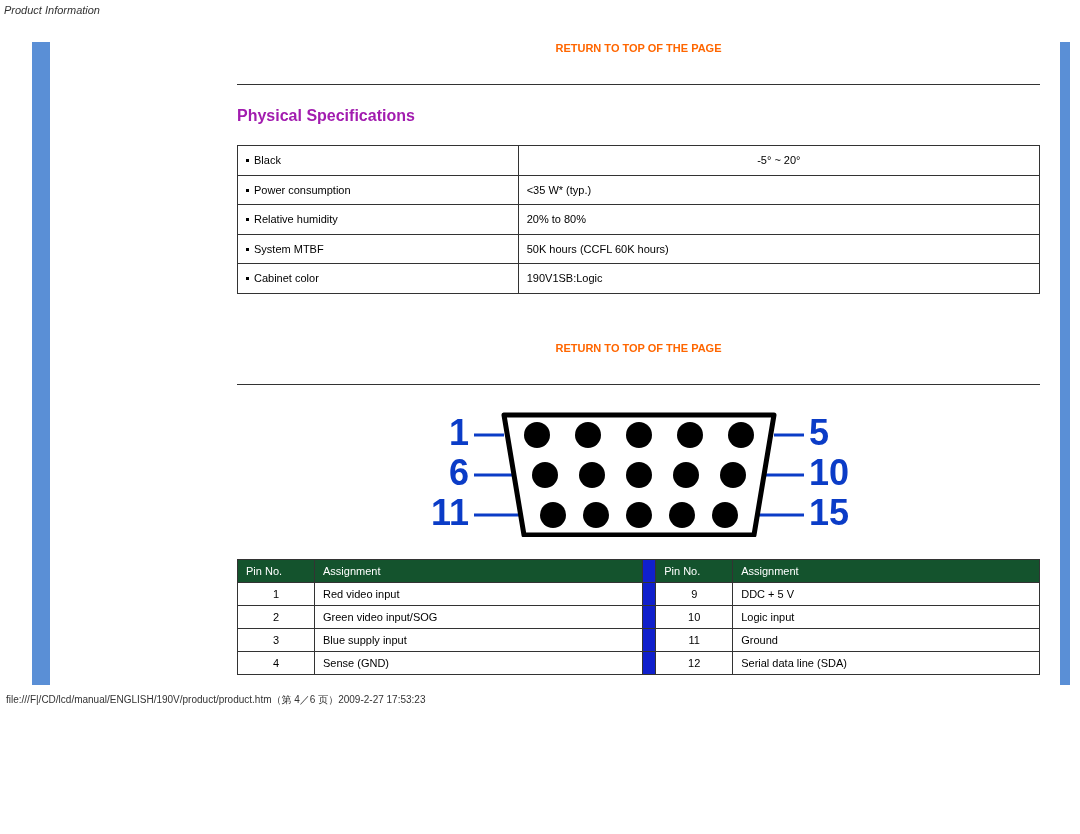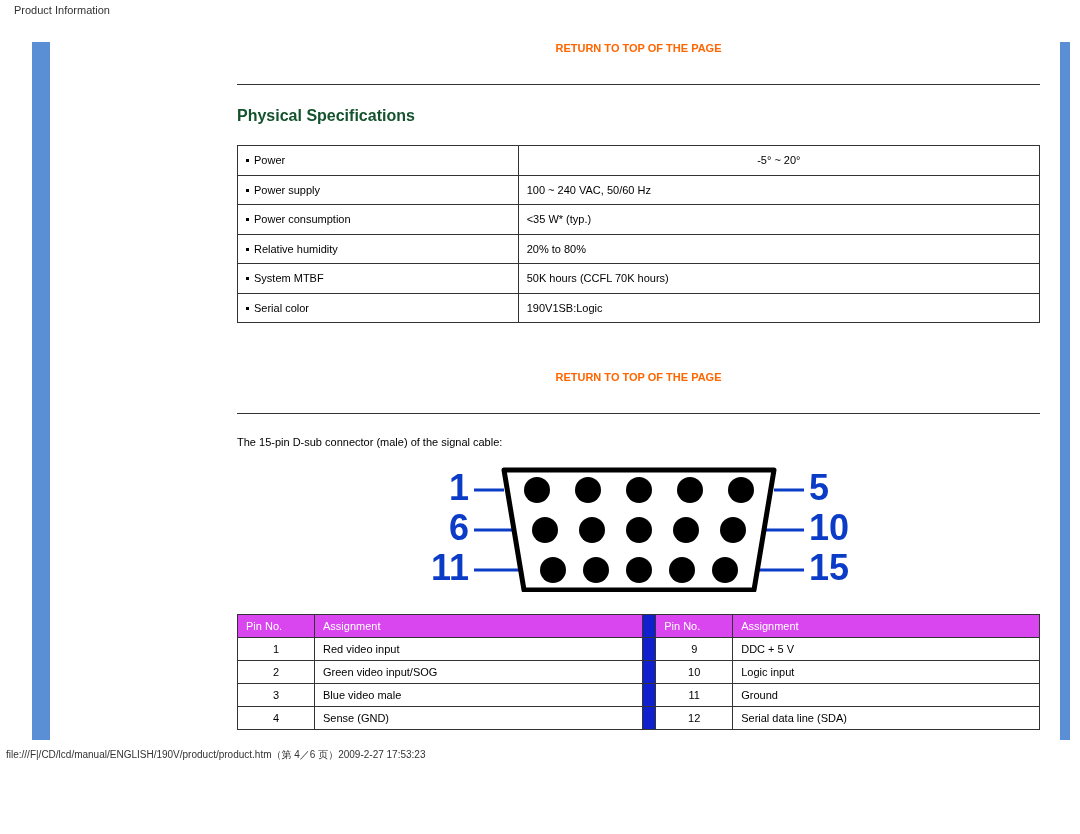--- a/index.html
+++ b/index.html
@@ -5,23 +5,24 @@
   body {
     margin: 0;
     padding: 0;
     font-family: Arial, Helvetica, sans-serif;
     font-size: 11px;
     color: #000;
     background: #fff;
     width: 1080px;
   }
   .header-text {
-    padding: 4px 14px;
+    padding: 4px 4px;
     font-size: 11px;
     color: #333;
+    font-style: italic;
   }
   .page-wrap {
     position: relative;
     margin-left: 32px;
     margin-right: 10px;
   }
   .left-stripe {
     position: absolute;
     top: 0;
     left: 0;
@@ -50,21 +51,21 @@
     font-size: 11px;
     text-decoration: none;
     margin: 22px 0 30px 0;
   }
   hr {
     border: none;
     border-top: 1px solid #333;
     margin: 18px 0 22px 0;
   }
   h2.section {
-    color: #14532d;
+    color: #a21caf;
     font-size: 16px;
     font-weight: bold;
     margin: 0 0 20px 0;
   }
   table.spec {
     width: 100%;
     border-collapse: collapse;
     border: 1px solid #333;
   }
   table.spec td {
@@ -109,21 +110,21 @@
     border-collapse: collapse;
   }
   table.pins th, table.pins td {
     border: 1px solid #333;
     font-size: 11px;
     padding: 5px 8px;
     text-align: left;
     vertical-align: middle;
   }
   table.pins th {
-    background: #d946ef;
+    background: #14532d;
     color: #fff;
     font-weight: normal;
   }
   table.pins td.pinno {
     width: 60px;
     text-align: center;
   }
   table.pins .divider {
     width: 12px;
     background: #1020cc;
@@ -149,52 +150,47 @@
 
     <a href="#" class="return-link">RETURN TO TOP OF THE PAGE</a>
 
     <hr>
 
     <h2 class="section">Physical Specifications</h2>
 
     <table class="spec">
       <tbody id="spec-body">
           <tr>
-            <td class="label"><span class="bullet"></span><span>Power</span></td>
+            <td class="label"><span class="bullet"></span><span>Black</span></td>
             <td style="white-space: pre-line; text-align: center;">-5° ~ 20°</td>
-          </tr>
-          <tr>
-            <td class="label"><span class="bullet"></span><span>Power supply</span></td>
-            <td style="white-space: pre-line;">100 ~ 240 VAC, 50/60 Hz</td>
           </tr>
           <tr>
             <td class="label"><span class="bullet"></span><span>Power consumption</span></td>
             <td style="white-space: pre-line;">&lt;35 W* (typ.)</td>
           </tr>
           <tr>
             <td class="label"><span class="bullet"></span><span>Relative humidity</span></td>
             <td style="white-space: pre-line;">20% to 80%</td>
           </tr>
           <tr>
             <td class="label"><span class="bullet"></span><span>System MTBF</span></td>
-            <td style="white-space: pre-line;">50K hours (CCFL 70K hours)</td>
-          </tr>
-          <tr>
-            <td class="label"><span class="bullet"></span><span>Serial color</span></td>
+            <td style="white-space: pre-line;">50K hours (CCFL 60K hours)</td>
+          </tr>
+          <tr>
+            <td class="label"><span class="bullet"></span><span>Cabinet color</span></td>
             <td style="white-space: pre-line;">190V1SB:Logic</td>
           </tr>
         </tbody>
     </table>
 
     <a href="#" class="return-link" style="margin-top:48px;">RETURN TO TOP OF THE PAGE</a>
 
     <hr>
 
 
-    <div class="intro">The 15-pin D-sub connector (male) of the signal cable:</div>
 
     <div class="connector-wrap">
       <svg class="connector" viewBox="0 0 450 130">
 
         <text x="55" y="38" text-anchor="end" class="num-label">1</text>
         <text x="55" y="78" text-anchor="end" class="num-label">6</text>
         <text x="55" y="118" text-anchor="end" class="num-label">11</text>
 
         <text x="395" y="38" text-anchor="start" class="num-label">5</text>
         <text x="395" y="78" text-anchor="start" class="num-label">10</text>
@@ -250,21 +246,21 @@
           </tr>
           <tr>
             <td class="pinno">2</td>
             <td>Green video input/SOG</td>
             <td class="divider"></td>
             <td class="pinno">10</td>
             <td>Logic input</td>
           </tr>
           <tr>
             <td class="pinno">3</td>
-            <td>Blue video male</td>
+            <td>Blue supply input</td>
             <td class="divider"></td>
             <td class="pinno">11</td>
             <td>Ground</td>
           </tr>
           <tr>
             <td class="pinno">4</td>
             <td>Sense (GND)</td>
             <td class="divider"></td>
             <td class="pinno">12</td>
             <td>Serial data line (SDA)</td>

